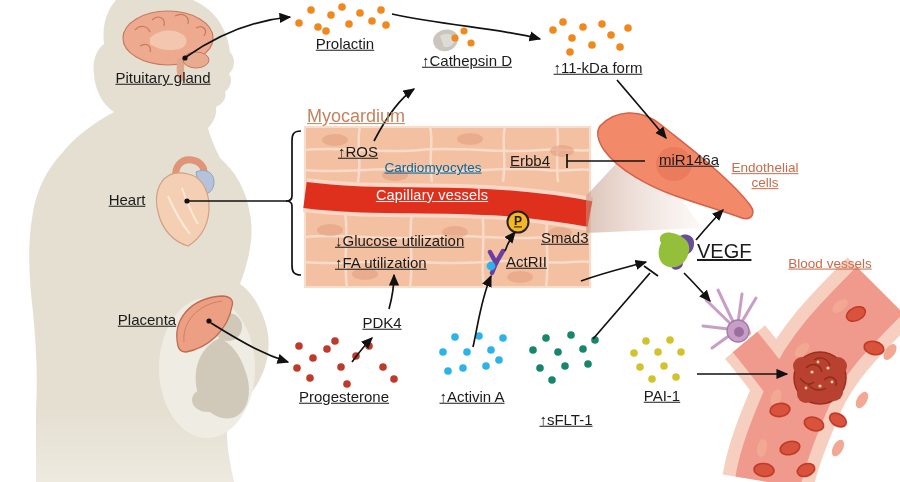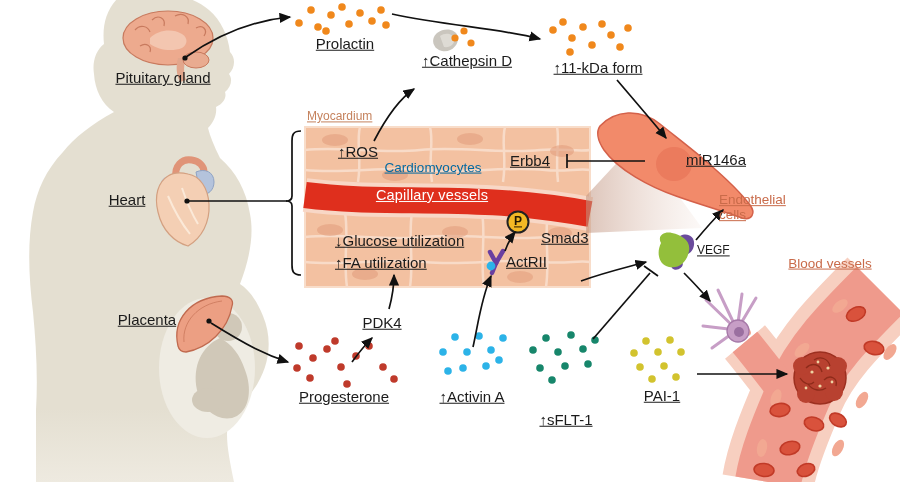--- a/index.html
+++ b/index.html
@@ -3,24 +3,24 @@
 <meta charset="utf-8">
 <style>
   html,body{margin:0;padding:0;background:#fff;}
   #fig{position:relative;width:900px;height:482px;background:#ffffff;overflow:hidden;
        font-family:"Liberation Sans",sans-serif;}
   #scene{position:absolute;left:0;top:0;width:900px;height:482px;}
   .label{position:absolute;font-size:15px;color:#1b1b1b;white-space:nowrap;
          transform:translate(-50%,-50%);line-height:1.1;text-decoration:underline;}
   .la{transform:translate(0,-50%);} 
   .accent{color:#c96b4a;font-size:13.5px;}
-  .tissue{color:#c5825d;font-size:12px;}
+  .tissue{color:#c5825d;font-size:18px;}
   .white{color:#ffffff;font-size:14.5px;letter-spacing:.2px;}
-  .big{font-size:12px;}
-  .wrap{white-space:normal;text-align:left;width:92px;margin-top:32px;}
+  .big{font-size:20px;}
+  .wrap{white-space:normal;text-align:center;width:92px;}
   .pbadge{font-size:12px;font-weight:bold;color:#241800;}
 </style>
 </head>
 <body>
 
 <div id="fig">
 <svg id="scene" viewBox="0 0 900 482">
   <defs>
     <marker id="ah" markerWidth="9" markerHeight="9" refX="6.2" refY="3" orient="auto">
       <path d="M0,0 L7,3 L0,6 Z" fill="#111"></path>
@@ -328,21 +328,21 @@
 <div class="label tissue la" style="left:307px;top:117px">Myocardium</div>
 <div class="label la" style="left:338px;top:152px">↑ROS</div>
 <div class="label tissue" style="left:433px;top:168px;color:#0369a1;font-size:13.5px">Cardiomyocytes</div>
 <div class="label la" style="left:510px;top:161px">Erbb4</div>
 <div class="label white" style="left:432px;top:196px">Capillary vessels</div>
 <div class="label la" style="left:335px;top:241px">↓Glucose utilization</div>
 <div class="label la" style="left:335px;top:263px">↑FA utilization</div>
 <div class="label pbadge" style="left:518px;top:222px">P</div>
 <div class="label la" style="left:541px;top:238px">Smad3</div>
 <div class="label la" style="left:506px;top:262px">ActRII</div>
-<div class="label" style="left:716px;top:160px">miR146a</div>
+<div class="label" style="left:689px;top:160px">miR146a</div>
 <div class="label accent wrap" style="left:765px;top:176px">Endothelial cells</div>
 <div class="label big la" style="left:697px;top:251px">VEGF</div>
 <div class="label accent" style="left:830px;top:264px">Blood vessels</div>
 <div class="label" style="left:382px;top:323px">PDK4</div>
 <div class="label" style="left:344px;top:397px">Progesterone</div>
 <div class="label" style="left:472px;top:397px">↑Activin A</div>
 <div class="label" style="left:566px;top:420px">↑sFLT-1</div>
 <div class="label" style="left:662px;top:396px">PAI-1</div>
 </div>
 

